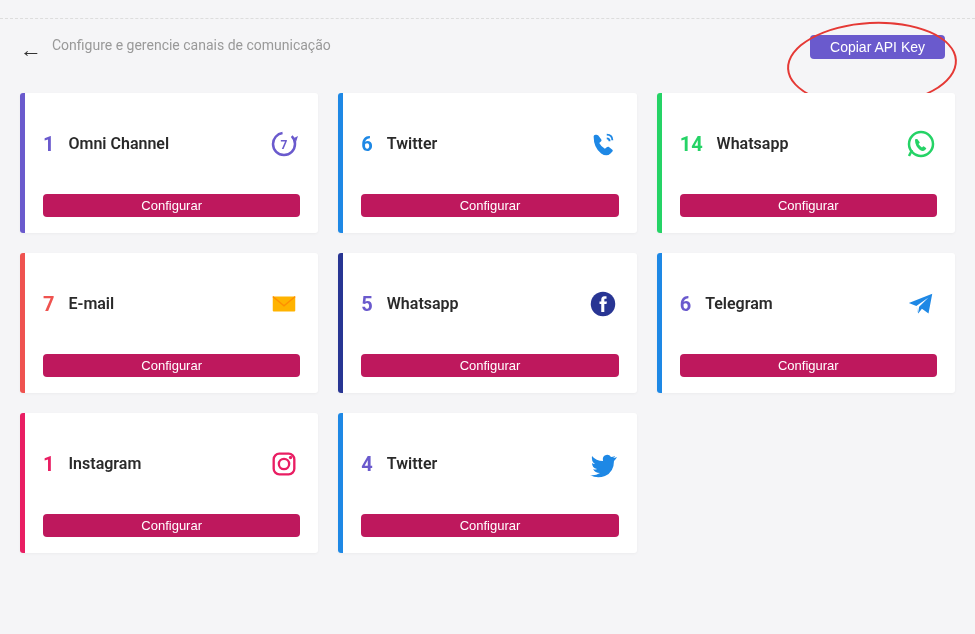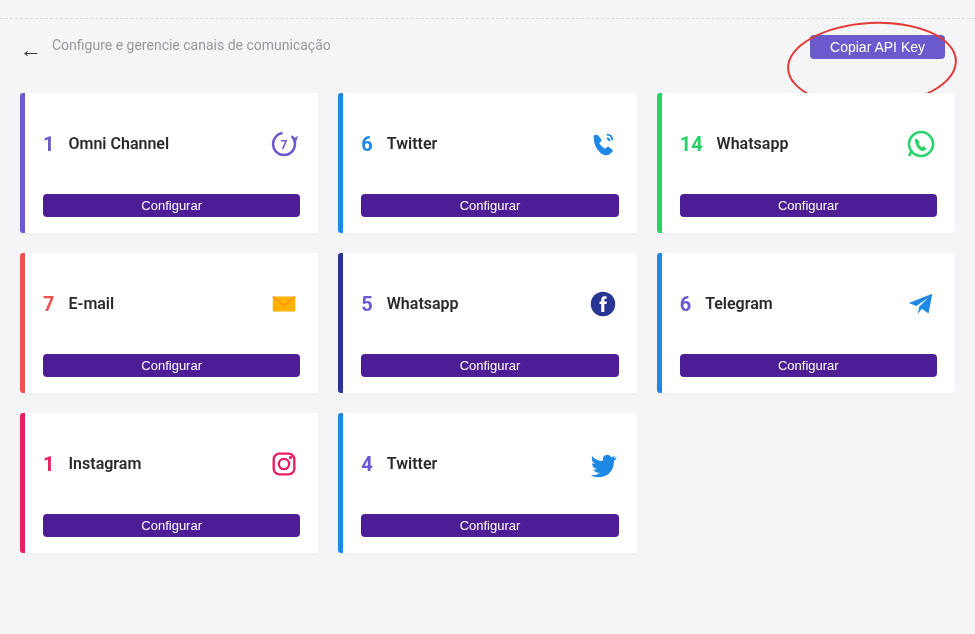--- a/index.html
+++ b/index.html
@@ -111,21 +111,21 @@
       color: #2a2a2a;
     }
     .card-icon {
       width: 32px;
       height: 32px;
       display: flex;
       align-items: center;
       justify-content: center;
     }
     .config-btn {
-      background: #4c1d95;
+      background: #be185d;
       color: #fff;
       border: none;
       border-radius: 4px;
       padding: 4px 0;
       font-size: 13px;
       cursor: pointer;
       width: 100%;
       margin-top: 18px;
     }
   </style>

